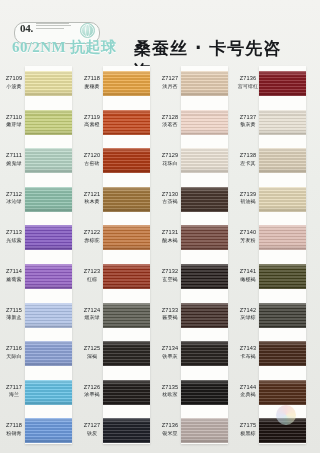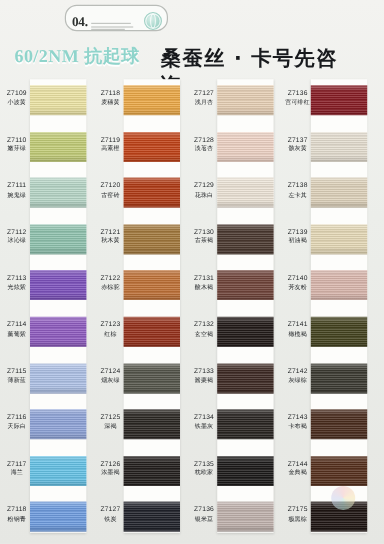--- a/index.html
+++ b/index.html
@@ -8,23 +8,23 @@
     background:#e8e9e6;
     font-family:"DejaVu Sans","Liberation Sans",sans-serif;
   }
   #sheet{
     position:relative;width:320px;height:453px;
     background:linear-gradient(180deg,#f3f3f0 0%,#eceeea 40%,#e6e7e3 100%);
   }
   
   #header{position:absolute;left:0;top:0;width:320px;height:62px;}
   .badge{
-    position:absolute;left:14px;top:4px;width:84px;height:20px;
+    position:absolute;left:14px;top:22px;width:84px;height:20px;
     border:1px solid #b9bcb8;border-radius:10px;background:#fafbf9;
-    display:flex;align-items:flex-end;overflow:hidden;margin-left:40px;
+    display:flex;align-items:flex-start;overflow:hidden;
   }
   .badge-num{
     font-family:"Liberation Serif","DejaVu Serif",serif;
     font-size:11px;font-weight:bold;color:#2e3230;line-height:1;
     padding-left:5px;letter-spacing:-0.2px;
   }
   .badge-lines{flex:1;padding-left:3px;display:flex;flex-direction:column;gap:1.4px;}
   .badge-lines i{display:block;height:1px;background:#c3c6c2;}
   .badge-lines i:nth-child(1){width:33px}
   .badge-lines i:nth-child(2){width:35px}

